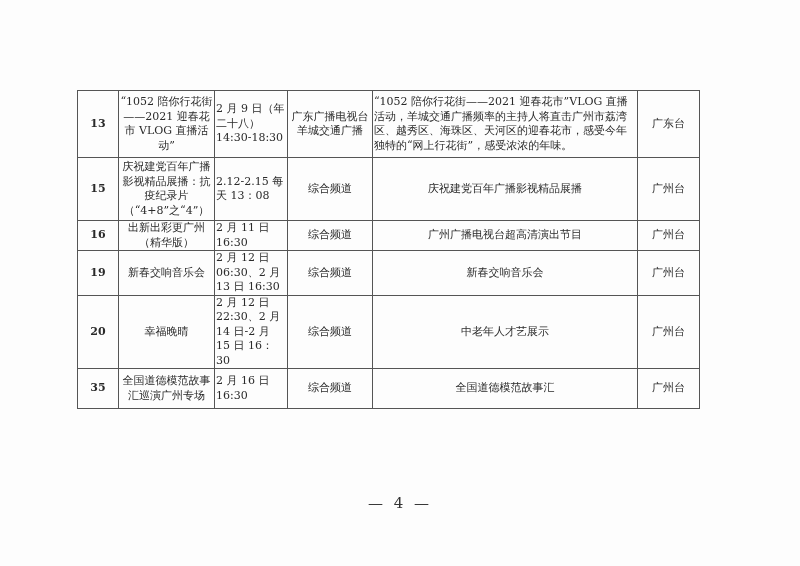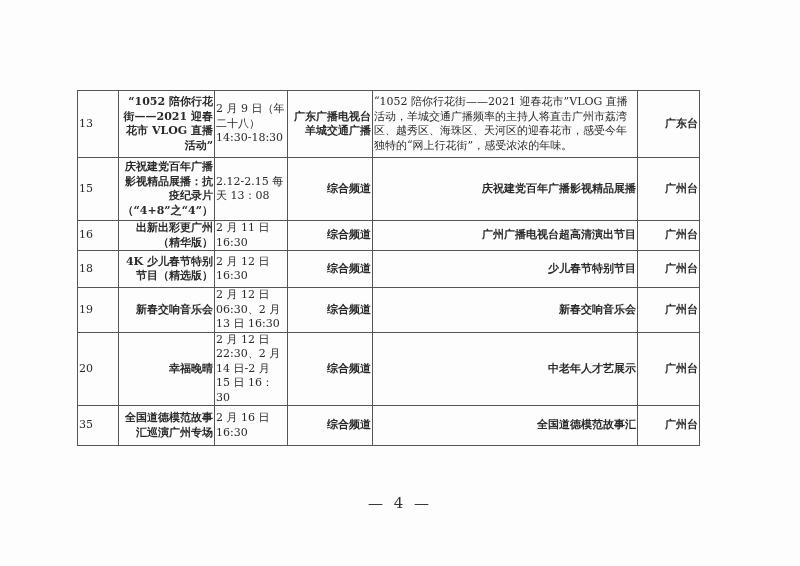--- a/index.html
+++ b/index.html
@@ -1,22 +1,22 @@
 <!DOCTYPE html>
 <html><head>
 <meta charset="utf-8">
 <style>
   html, body { margin:0; padding:0; }
   body { width:800px; height:566px; background:#fdfdfd; position:relative; overflow:hidden;
          font-family:"DejaVu Serif","Liberation Serif",serif; color:#2a2a2a; }
   table.sched { position:absolute; left:77px; top:90px; border-collapse:collapse; table-layout:fixed; width:622px; }
   table.sched td { border:1px solid #555; font-size:11px; line-height:14.5px; padding:0 1px; vertical-align:middle; overflow:hidden; }
-  td.c { text-align:right;font-weight:bold; }
+  td.c { text-align:center; }
   td.l { text-align:left; }
-  td.num { font-weight:normal; font-size:11px; text-align:left; }
+  td.num { font-weight:bold; font-size:11px; text-align:center; }
   .pageno { position:absolute; left:0; width:800px; top:494px; text-align:center; font-size:15px; color:#333; letter-spacing:3px; }
 </style>
 </head>
 <body>
 
 <table class="sched">
   <colgroup>
     <col style="width:41px">
       <col style="width:96px">
       <col style="width:73px">
@@ -43,28 +43,20 @@
     </tr>
     <tr style="height:29px">
       <td class="num">16</td>
       <td class="c">出新出彩更广州（精华版）</td>
       <td class="l">2 月 11 日 16:30</td>
       <td class="c">综合频道</td>
       <td class="c">广州广播电视台超高清演出节目</td>
       <td class="c">广州台</td>
     </tr>
     <tr style="height:37px">
-      <td class="num">18</td>
-      <td class="c">4K 少儿春节特别节目（精选版）</td>
-      <td class="l">2 月 12 日 16:30</td>
-      <td class="c">综合频道</td>
-      <td class="c">少儿春节特别节目</td>
-      <td class="c">广州台</td>
-    </tr>
-    <tr style="height:37px">
       <td class="num">19</td>
       <td class="c">新春交响音乐会</td>
       <td class="l">2 月 12 日 06:30、2 月 13 日 16:30</td>
       <td class="c">综合频道</td>
       <td class="c">新春交响音乐会</td>
       <td class="c">广州台</td>
     </tr>
     <tr style="height:47px">
       <td class="num">20</td>
       <td class="c">幸福晚晴</td>

